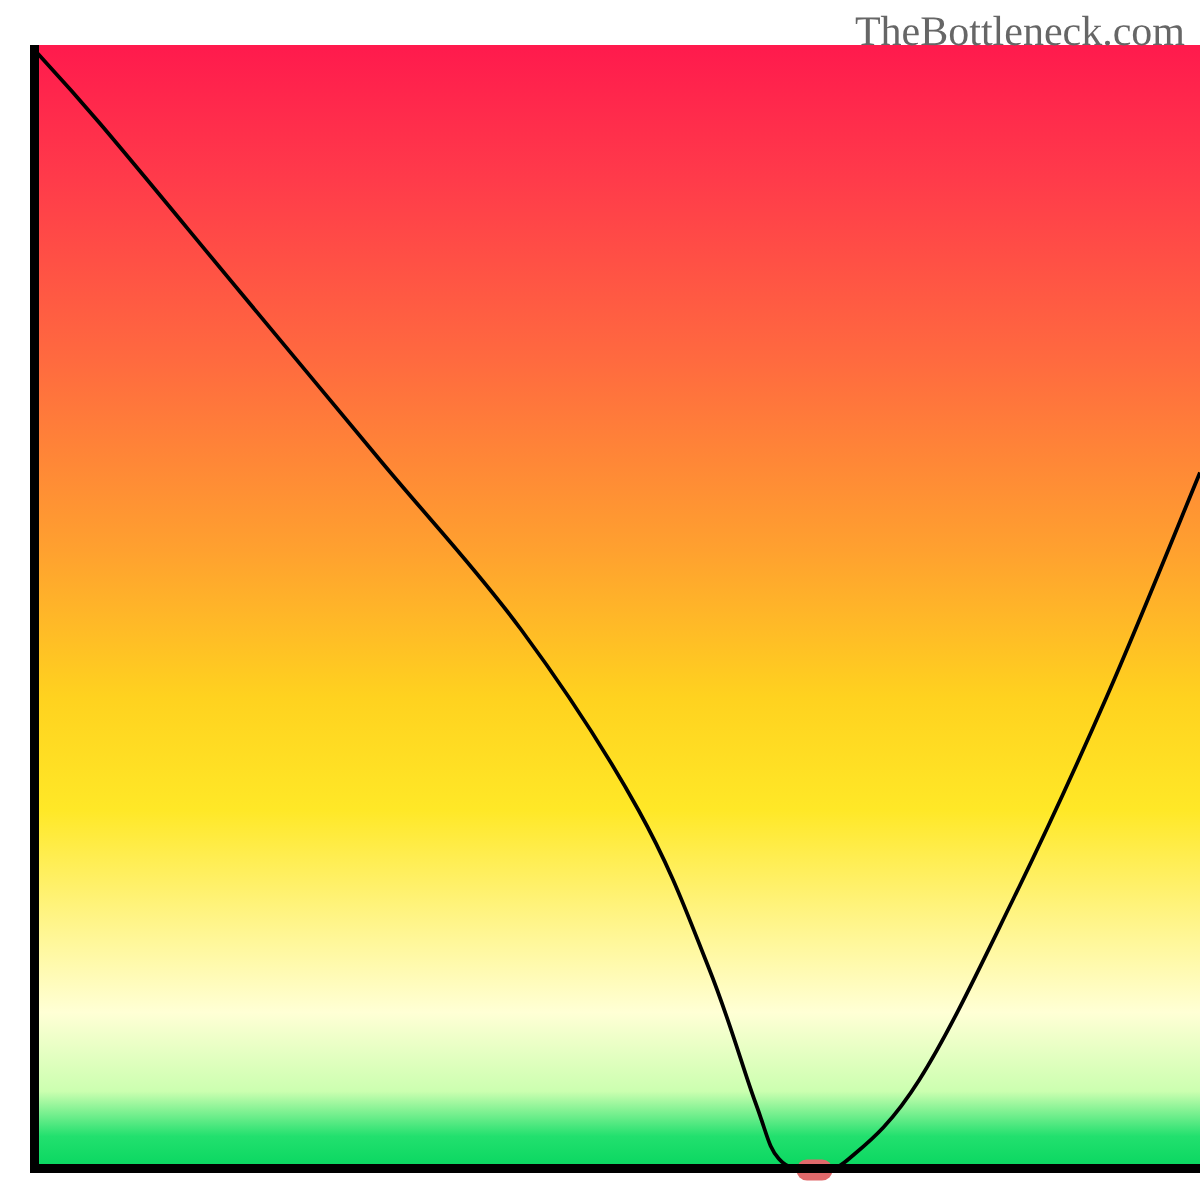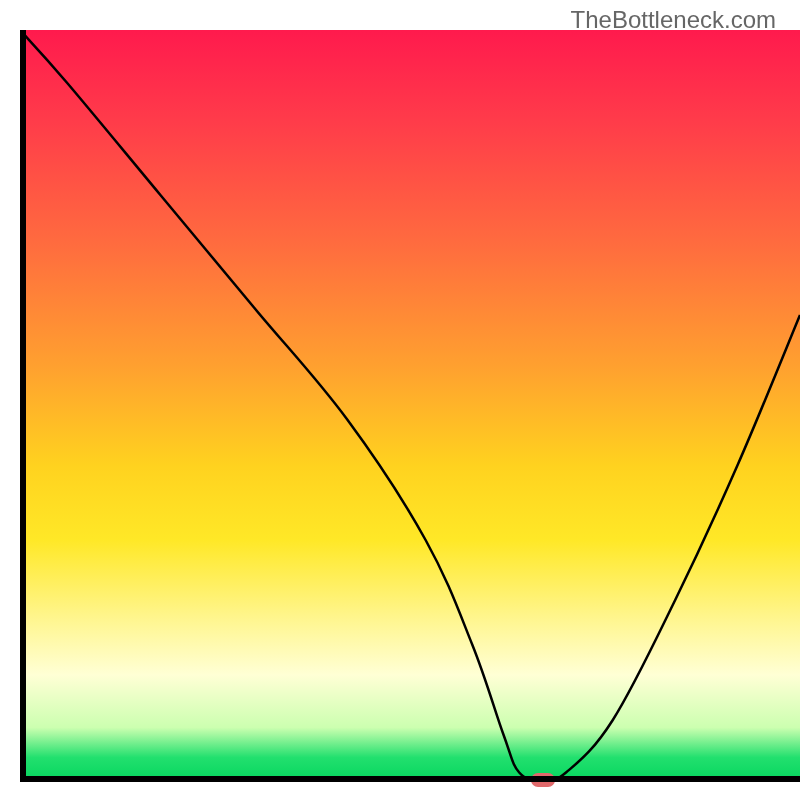--- a/index.html
+++ b/index.html
@@ -5,23 +5,23 @@
   * { margin: 0; padding: 0; box-sizing: border-box; }
   html, body { width: 800px; height: 800px; overflow: hidden; background: #fff; }
   .frame {
     position: relative;
     width: 800px;
     height: 800px;
   }
   .watermark {
     position: absolute;
     top: 6px;
-    right: 24px;
-    font-family: Liberation Sans, sans-serif;
-    font-size: 24px;
+    right: 10px;
+    font-family: Liberation Serif, serif;
+    font-size: 28px;
     color: #666;
     z-index: 4;
   }
   .plot {
     position: absolute;
     left: 20px;
     top: 30px;
     right: 0;
     bottom: 20px;
     

